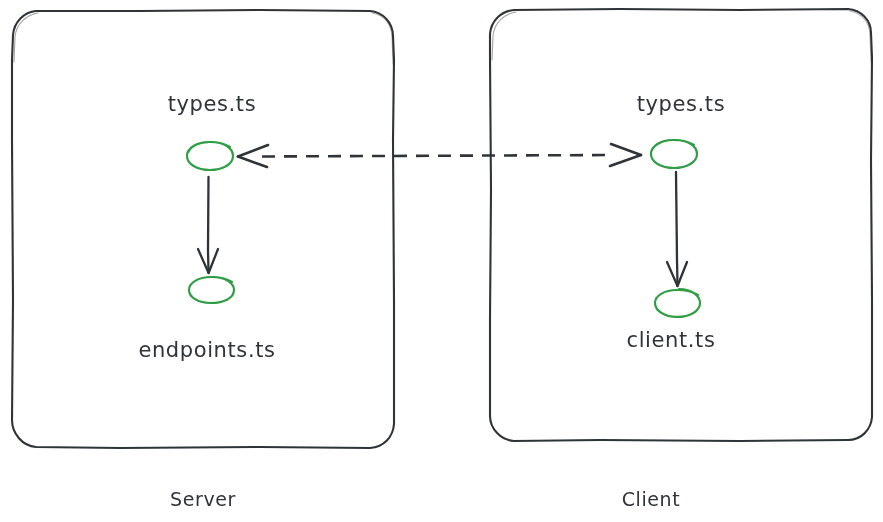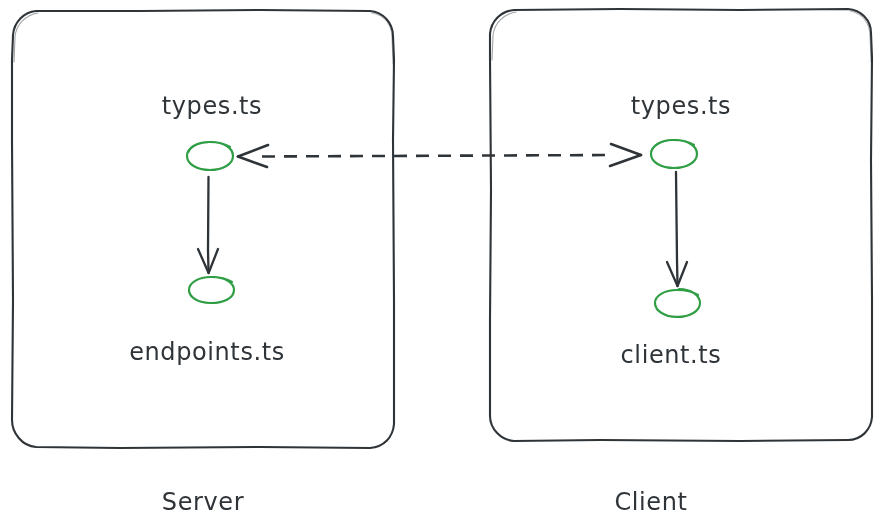--- a/index.html
+++ b/index.html
@@ -26,22 +26,22 @@
   .label {
     position: absolute;
     color: #2f3439;
     font-family: "DejaVu Sans", sans-serif;
     font-size: 20px;
     letter-spacing: 0.6px;
     white-space: nowrap;
     transform: translateX(-50%);
     user-select: none;
   }
-  .label.node-label { font-size: 24px; }
-  .label.group-label { font-size: 24px; }
+  .label.node-label { font-size: 21px; }
+  .label.group-label { font-size: 19px; }
 </style>
 </head>
 <body>
 
 <div id="canvas">
 
   <svg id="scene" viewBox="0 0 883 522" xmlns="http://www.w3.org/2000/svg">
 
     <g>
       <path d="M36,11
@@ -135,19 +135,19 @@
       <path d="M610,166 L641,155" fill="none" stroke="#2f3439" stroke-width="2.6" stroke-linecap="round"></path>
     </g>
   </svg>
 
   <div class="label node-label" style="left:212px; top:92px;">types.ts</div>
 
   <div class="label node-label" style="left:207px; top:338px;">endpoints.ts</div>
 
   <div class="label node-label" style="left:681px; top:92px;">types.ts</div>
 
-  <div class="label node-label" style="left:671px; top:341px;">client.ts</div>
+  <div class="label node-label" style="left:671px; top:328px;">client.ts</div>
 
   <div class="label group-label" style="left:203px; top:488px;">Server</div>
 
   <div class="label group-label" style="left:651px; top:488px;">Client</div>
 
 </div>
 
 </body></html>

